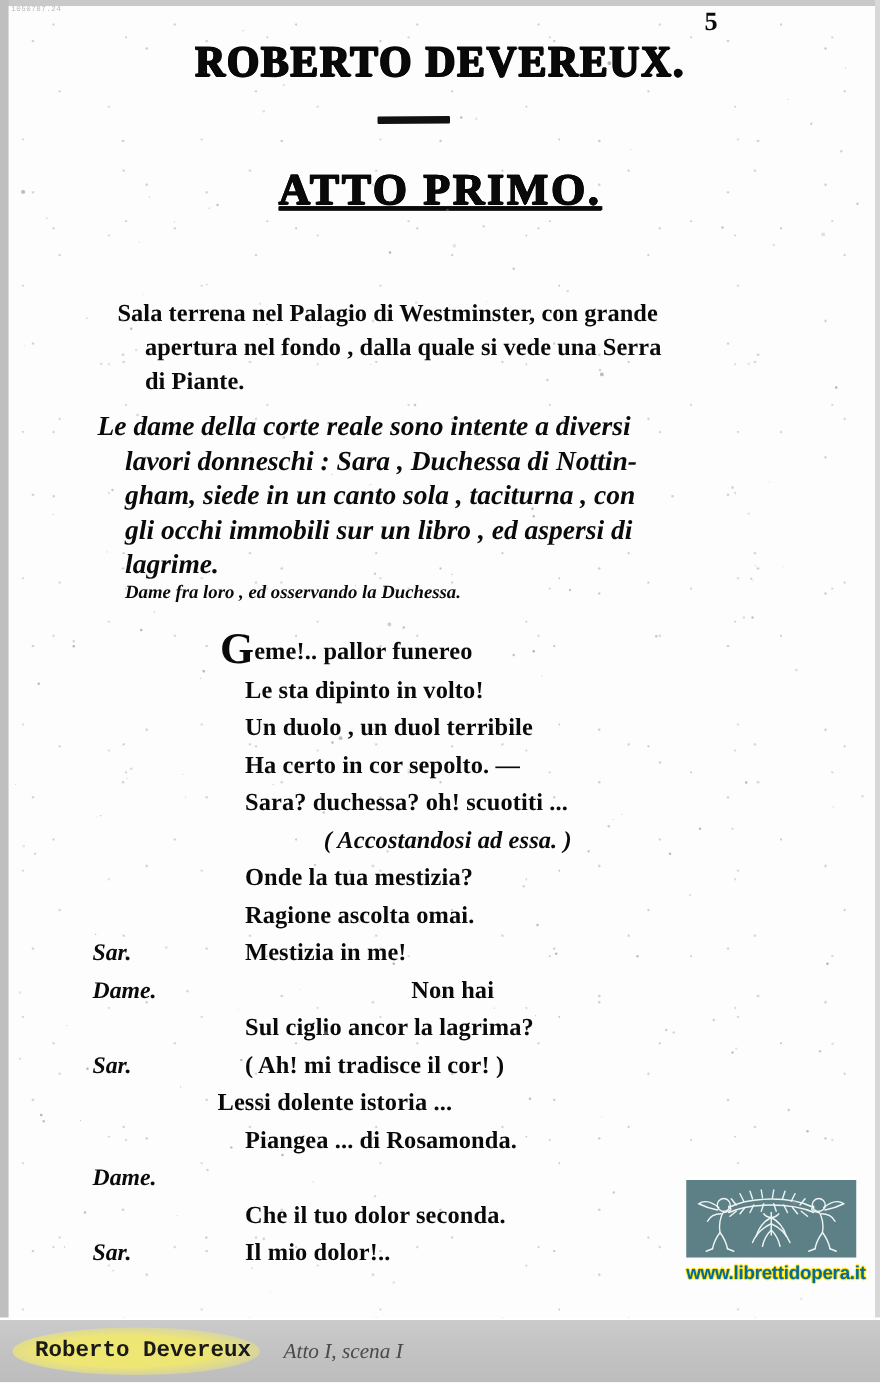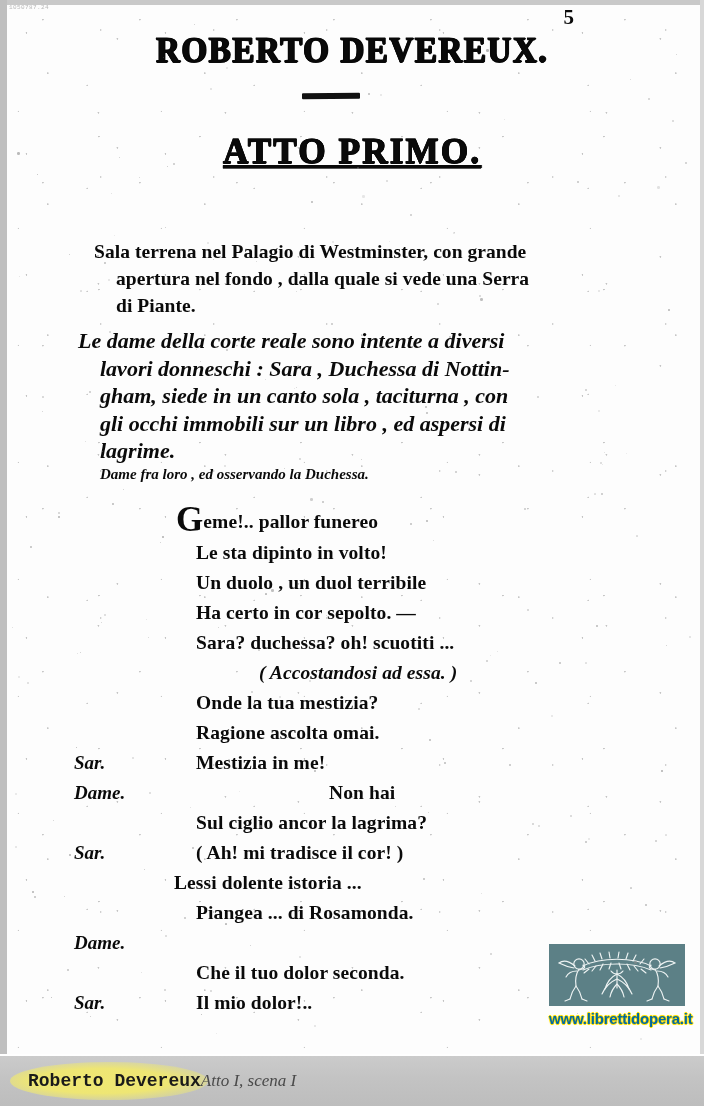--- a/index.html
+++ b/index.html
@@ -260,20 +260,21 @@
     position: relative;
     margin-left: 28px;
     font-family: Liberation Mono, monospace;
     font-weight: 700;
     font-size: 18px;
     color: #1a1a1a;
     white-space: nowrap;
   }
   .footer-sub {
     position: relative;
+    margin-left: 26px;
     font-family: "Liberation Serif", serif;
     font-style: italic;
     font-size: 17px;
     color: #4a4a4a;
     white-space: nowrap;
   }
   .footer-top-line {
     position: absolute;
     left: 0; bottom: 50px;
     width: 704px; height: 2px;

